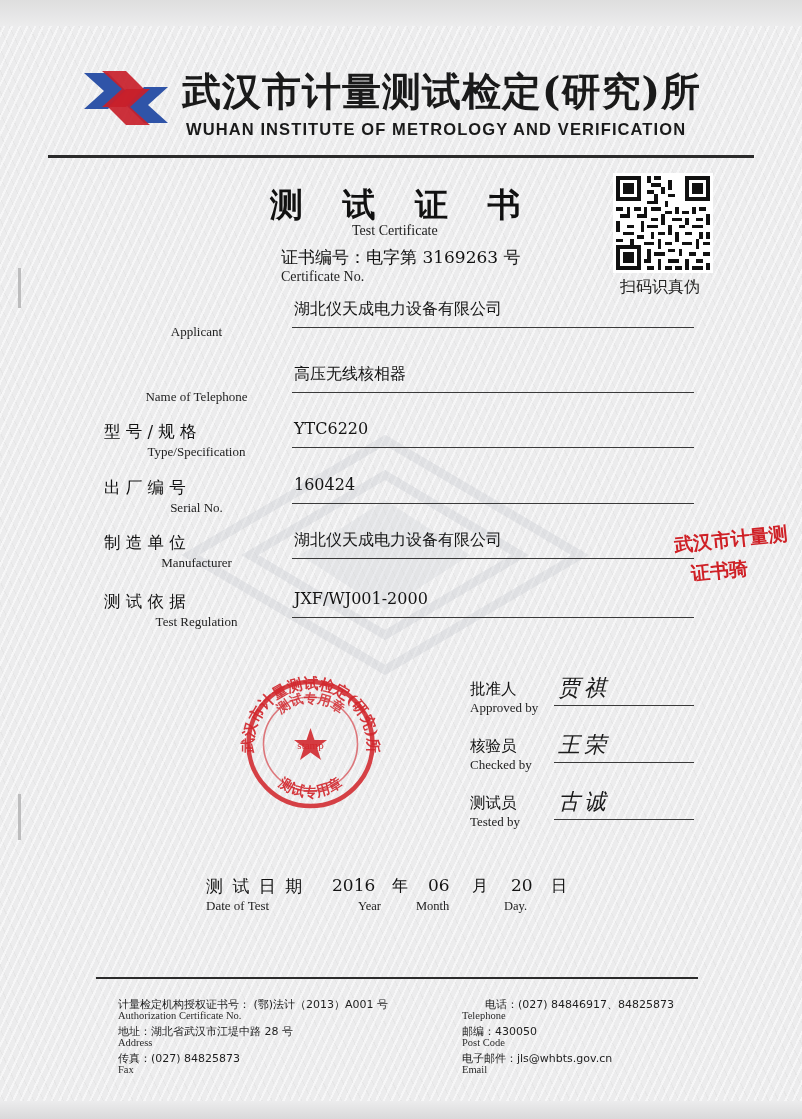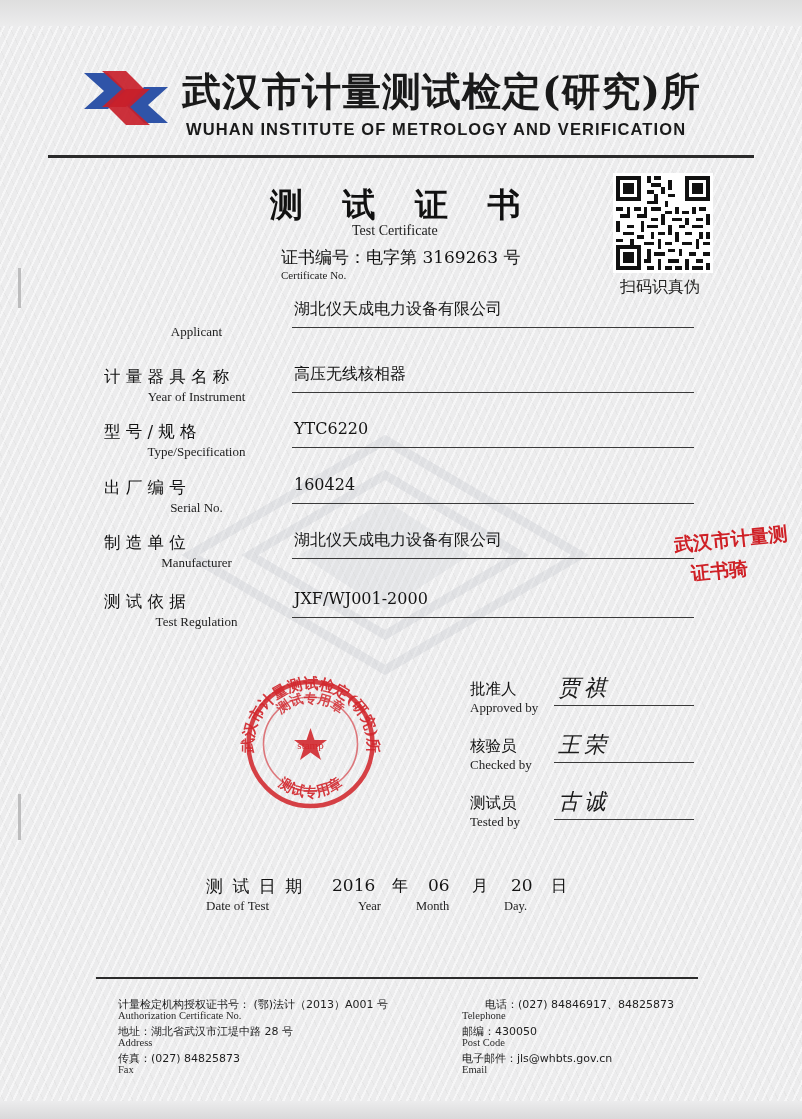--- a/index.html
+++ b/index.html
@@ -108,21 +108,21 @@
     font-family: "DejaVu Serif", serif;
     font-size: 17px;
     color: #111;
     white-space: nowrap;
   }
   .cert-no-en {
     position: absolute;
     left: 281px;
     top: 266px;
     font-family: "Liberation Serif", serif;
-    font-size: 11px;
+    font-size: 14px;
     color: #222;
     white-space: nowrap;
   }
 
   
   .qr {
     position: absolute;
     left: 613px;
     top: 170px;
     width: 100px;
@@ -437,22 +437,21 @@
     </div>
     <div class="qr-caption">扫码识真伪</div>
 
     <div class="field" style="top:298px">
       <div class="lbl-en">Applicant</div>
       <div class="val">湖北仪天成电力设备有限公司</div>
       <div class="line"></div>
     </div>
 
     <div class="field" style="top:363px">
-      <div class="lbl-cn">计 量 器 具 名 称</div>
-      <div class="lbl-en">Year of Instrument</div>
+      <div class="lbl-en">Name of Telephone</div>
       <div class="val">高压无线核相器</div>
       <div class="line"></div>
     </div>
 
     <div class="field" style="top:418px">
       <div class="lbl-cn">型 号 / 规 格</div>
       <div class="lbl-en">Type/Specification</div>
       <div class="val">YTC6220</div>
       <div class="line"></div>
     </div>

